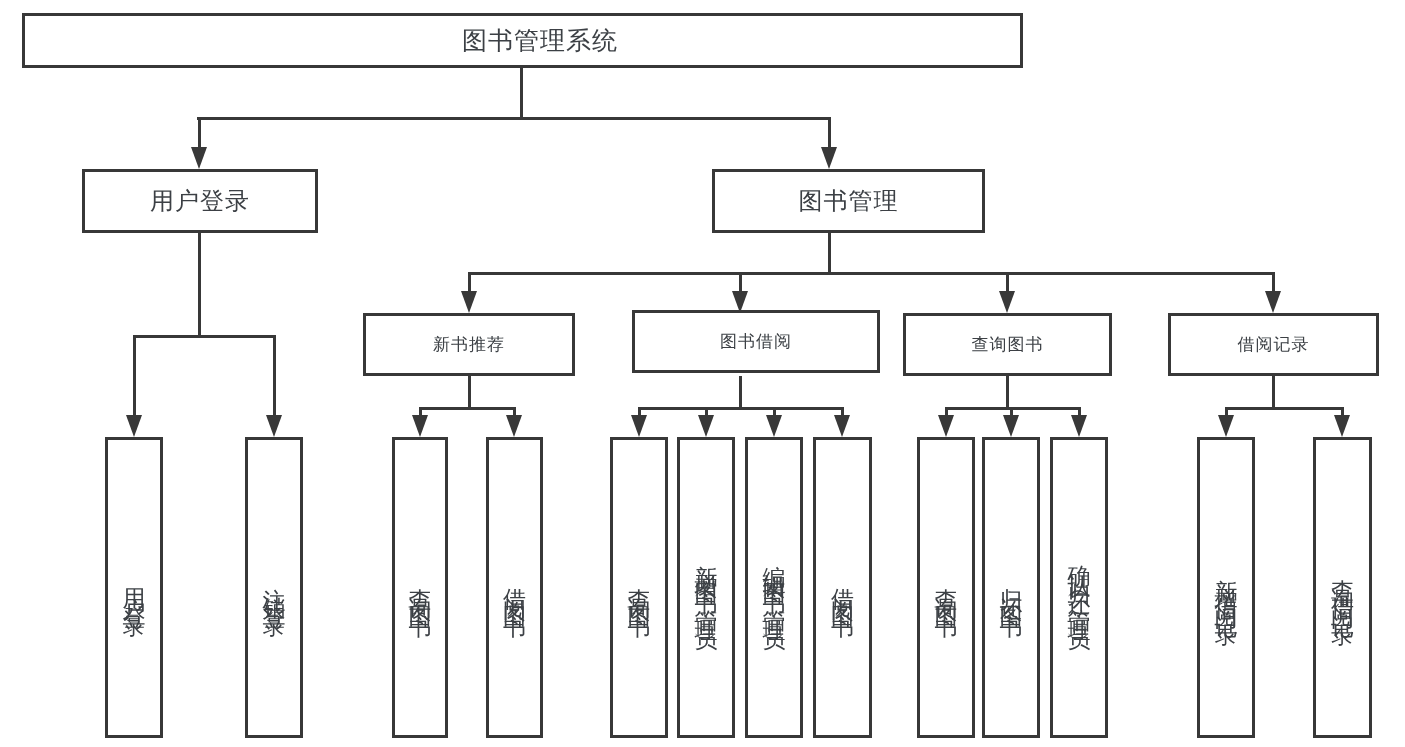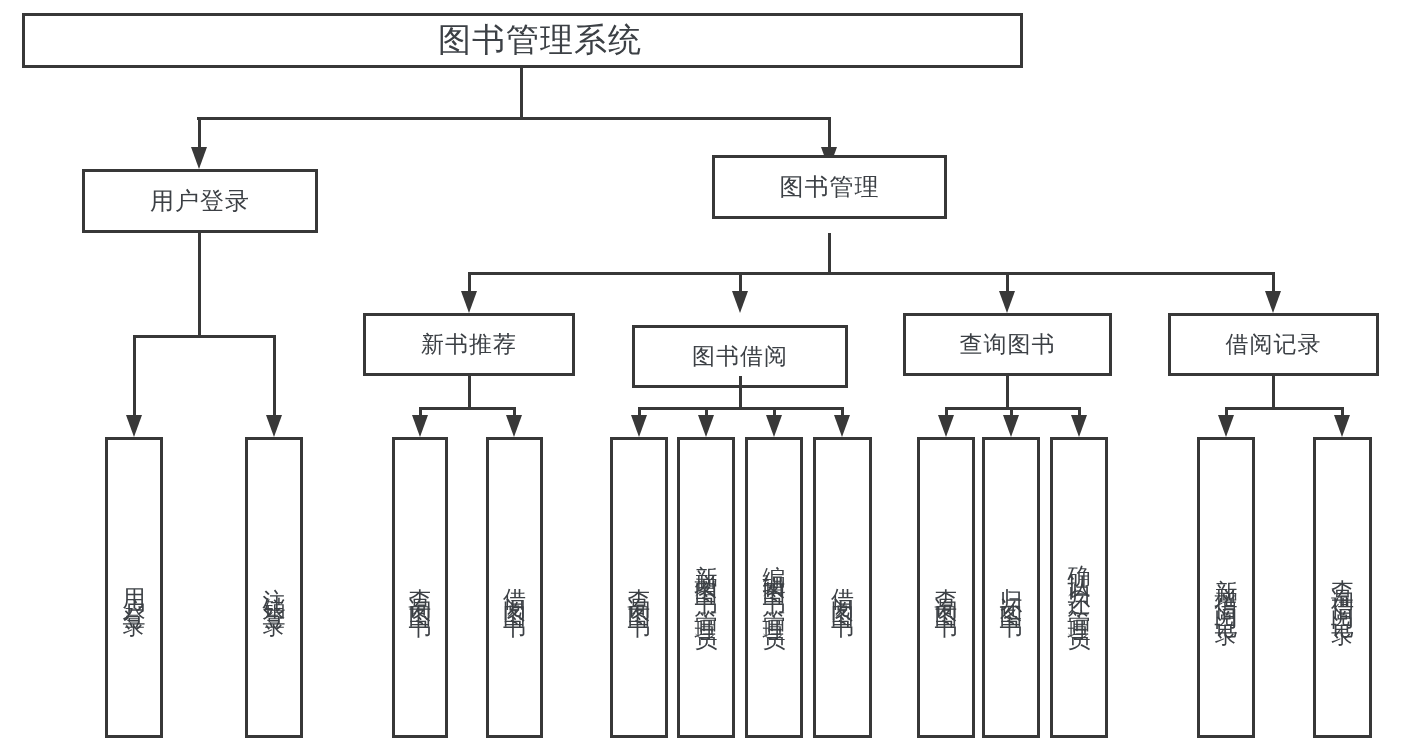--- a/index.html
+++ b/index.html
@@ -20,22 +20,22 @@
     writing-mode:vertical-rl;text-orientation:mixed;
     font-size:23px;letter-spacing:9px;line-height:1;color:#3c4045;white-space:nowrap;
   }
   .hline{position:absolute;height:3px;background:#383838;}
   .vline{position:absolute;width:3px;background:#383838;}
   .arrow{
     position:absolute;width:0;height:0;
     border-left:8px solid transparent;border-right:8px solid transparent;
     border-top:22px solid #383838;
   }
-  #root-box{font-size:33px;padding-left:35px;}
-  .lvl3{font-size:23px;}
+  #root-box{font-size:25px;padding-left:35px;}
+  .lvl3{font-size:17px;}
   #watermark{
     position:absolute;left:1152px;top:712px;z-index:10;
     font-size:21px;letter-spacing:1px;color:rgba(165,165,165,0.9);white-space:nowrap;
   }
 </style>
 </head>
 <body>
 
 <div id="canvas">
 
@@ -46,21 +46,21 @@
   <div class="vline" style="left:520px;top:68px;height:51px;"></div>
   <div class="hline" style="left:197px;top:117px;width:634px;"></div>
   <div class="vline" style="left:198px;top:118px;height:32px;"></div>
   <div class="vline" style="left:828px;top:118px;height:32px;"></div>
   <div class="arrow" style="left:191px;top:147px;"></div>
   <div class="arrow" style="left:821px;top:147px;"></div>
 
   <div class="hbox" style="left:82px;top:169px;width:236px;height:64px;">
     <span>用户登录</span>
   </div>
-  <div class="hbox" style="left:712px;top:155px;width:235px;height:64px;">
+  <div class="hbox" style="left:712px;top:169px;width:273px;height:64px;">
     <span>图书管理</span>
   </div>
 
   <div class="vline" style="left:198px;top:233px;height:104px;"></div>
   <div class="hline" style="left:133px;top:335px;width:143px;"></div>
   <div class="vline" style="left:133px;top:336px;height:83px;"></div>
   <div class="vline" style="left:273px;top:336px;height:83px;"></div>
   <div class="arrow" style="left:126px;top:415px;"></div>
   <div class="arrow" style="left:266px;top:415px;"></div>
 
@@ -71,21 +71,21 @@
   <div class="vline" style="left:1006px;top:273px;height:22px;"></div>
   <div class="vline" style="left:1272px;top:273px;height:22px;"></div>
   <div class="arrow" style="left:461px;top:291px;"></div>
   <div class="arrow" style="left:732px;top:291px;"></div>
   <div class="arrow" style="left:999px;top:291px;"></div>
   <div class="arrow" style="left:1265px;top:291px;"></div>
 
   <div class="hbox lvl3" style="left:363px;top:313px;width:212px;height:63px;">
     <span>新书推荐</span>
   </div>
-  <div class="hbox lvl3" style="left:632px;top:325px;width:216px;height:63px;">
+  <div class="hbox lvl3" style="left:632px;top:310px;width:248px;height:63px;">
     <span>图书借阅</span>
   </div>
   <div class="hbox lvl3" style="left:903px;top:313px;width:209px;height:63px;">
     <span>查询图书</span>
   </div>
   <div class="hbox lvl3" style="left:1168px;top:313px;width:211px;height:63px;">
     <span>借阅记录</span>
   </div>
 
   <div class="vline" style="left:468px;top:376px;height:33px;"></div>

